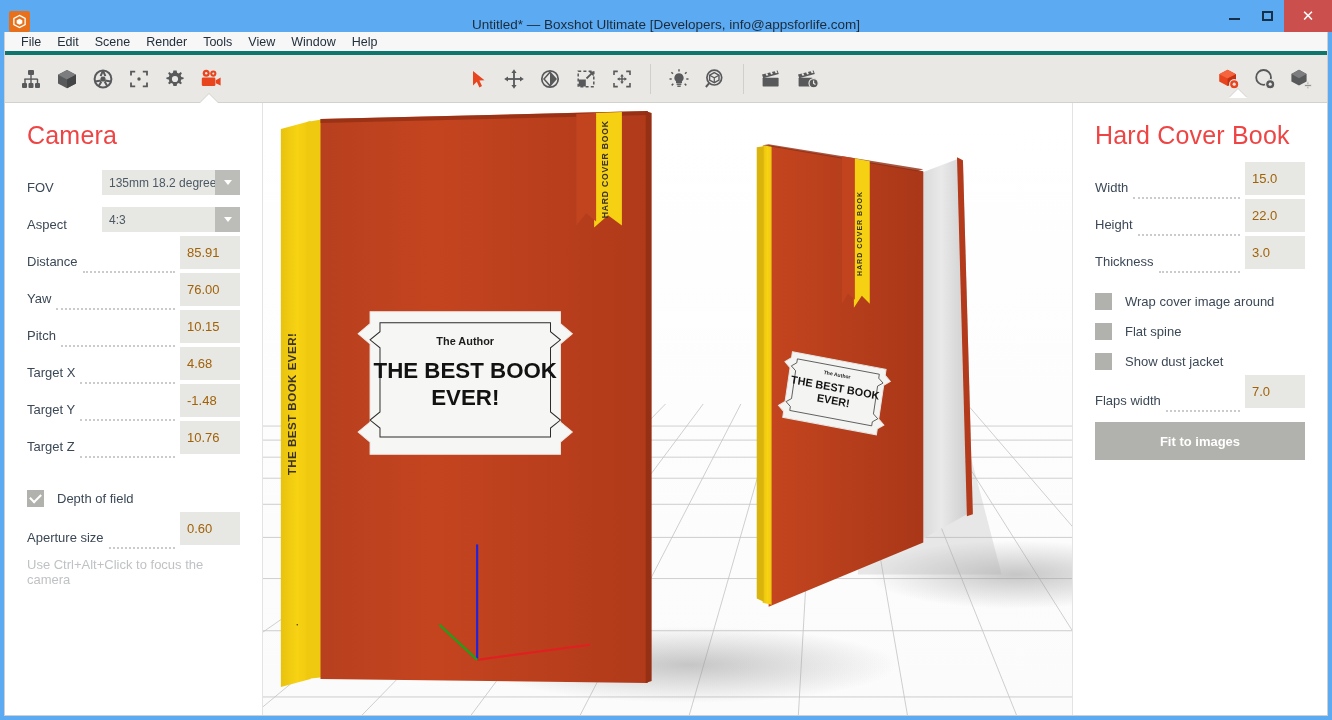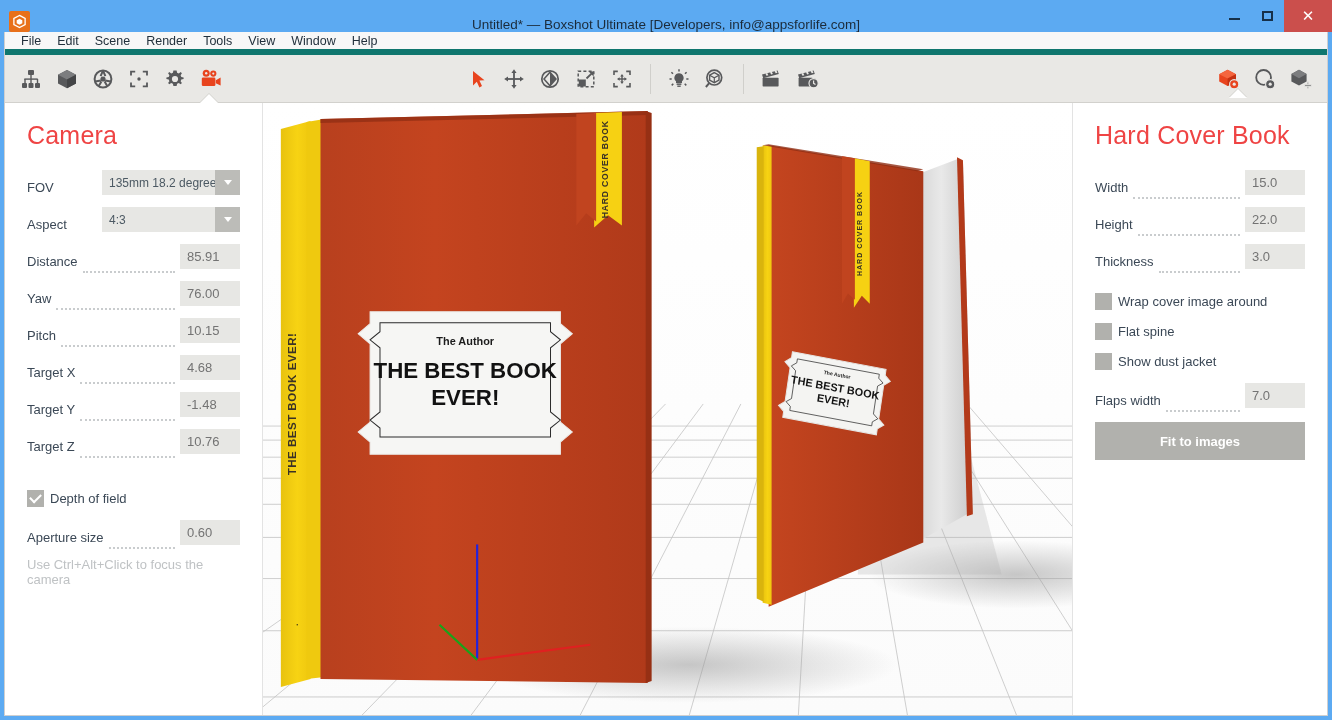--- a/index.html
+++ b/index.html
@@ -51,21 +51,21 @@
     background: #fff; display: flex; flex-direction: column;
     border: 1px solid #cfcfcf; border-top: none;
   }
 
   
   .menubar {
     height: 23px; flex: 0 0 23px;
     background: #F7F7F7;
     display: flex; align-items: center;
     padding-left: 8px;
-    border-bottom: 6px solid #0f766e;
+    border-bottom: 4px solid #0f766e;
   }
   .menu-item {
     font-size: 12.5px; color: #22303c;
     padding: 3px 8px; cursor: default;
   }
 
   
   .toolbar {
     height: 48px; flex: 0 0 48px;
     background: #E9E8E5;
@@ -115,22 +115,22 @@
     font-size: 13px; color: #3b4856;
   }
   .row .lbl { white-space: nowrap; }
   .dots {
     flex: 1; margin: 0 5px;
     border-bottom: 2px dotted #C9CCCE;
     transform: translateY(4px);
     min-width: 6px;
   }
   .val {
-    width: 60px; height: 25px; flex: 0 0 60px;
-    background: #E7E7E4; color: #737373;
+    width: 60px; height: 33px; flex: 0 0 60px;
+    background: #E7E7E4; color: #a16207;
     font-size: 13px; display: flex; align-items: center;
     padding-left: 7px;
   }
 
   .combo {
     flex: 0 0 138px; width: 138px; height: 25px;
     background: #E7E7E4; display: flex; align-items: center;
     margin-left: auto;
   }
   .combo .ctext {
@@ -143,21 +143,21 @@
   }
   .carrow span {
     width: 0; height: 0;
     border-left: 4.5px solid transparent;
     border-right: 4.5px solid transparent;
     border-top: 5px solid #fff;
     display: block;
   }
 
   .chk-row {
-    display: flex; align-items: center; gap: 6px;
+    display: flex; align-items: center; gap: 13px;
     margin-bottom: 13px; font-size: 13px; color: #3b4856;
   }
   .chk {
     width: 17px; height: 17px; flex: 0 0 17px;
     background: #B1B1AD; display: flex;
     align-items: center; justify-content: center;
   }
   .chk.checked::after {
     content: ""; display: block;
     width: 9px; height: 5px;

